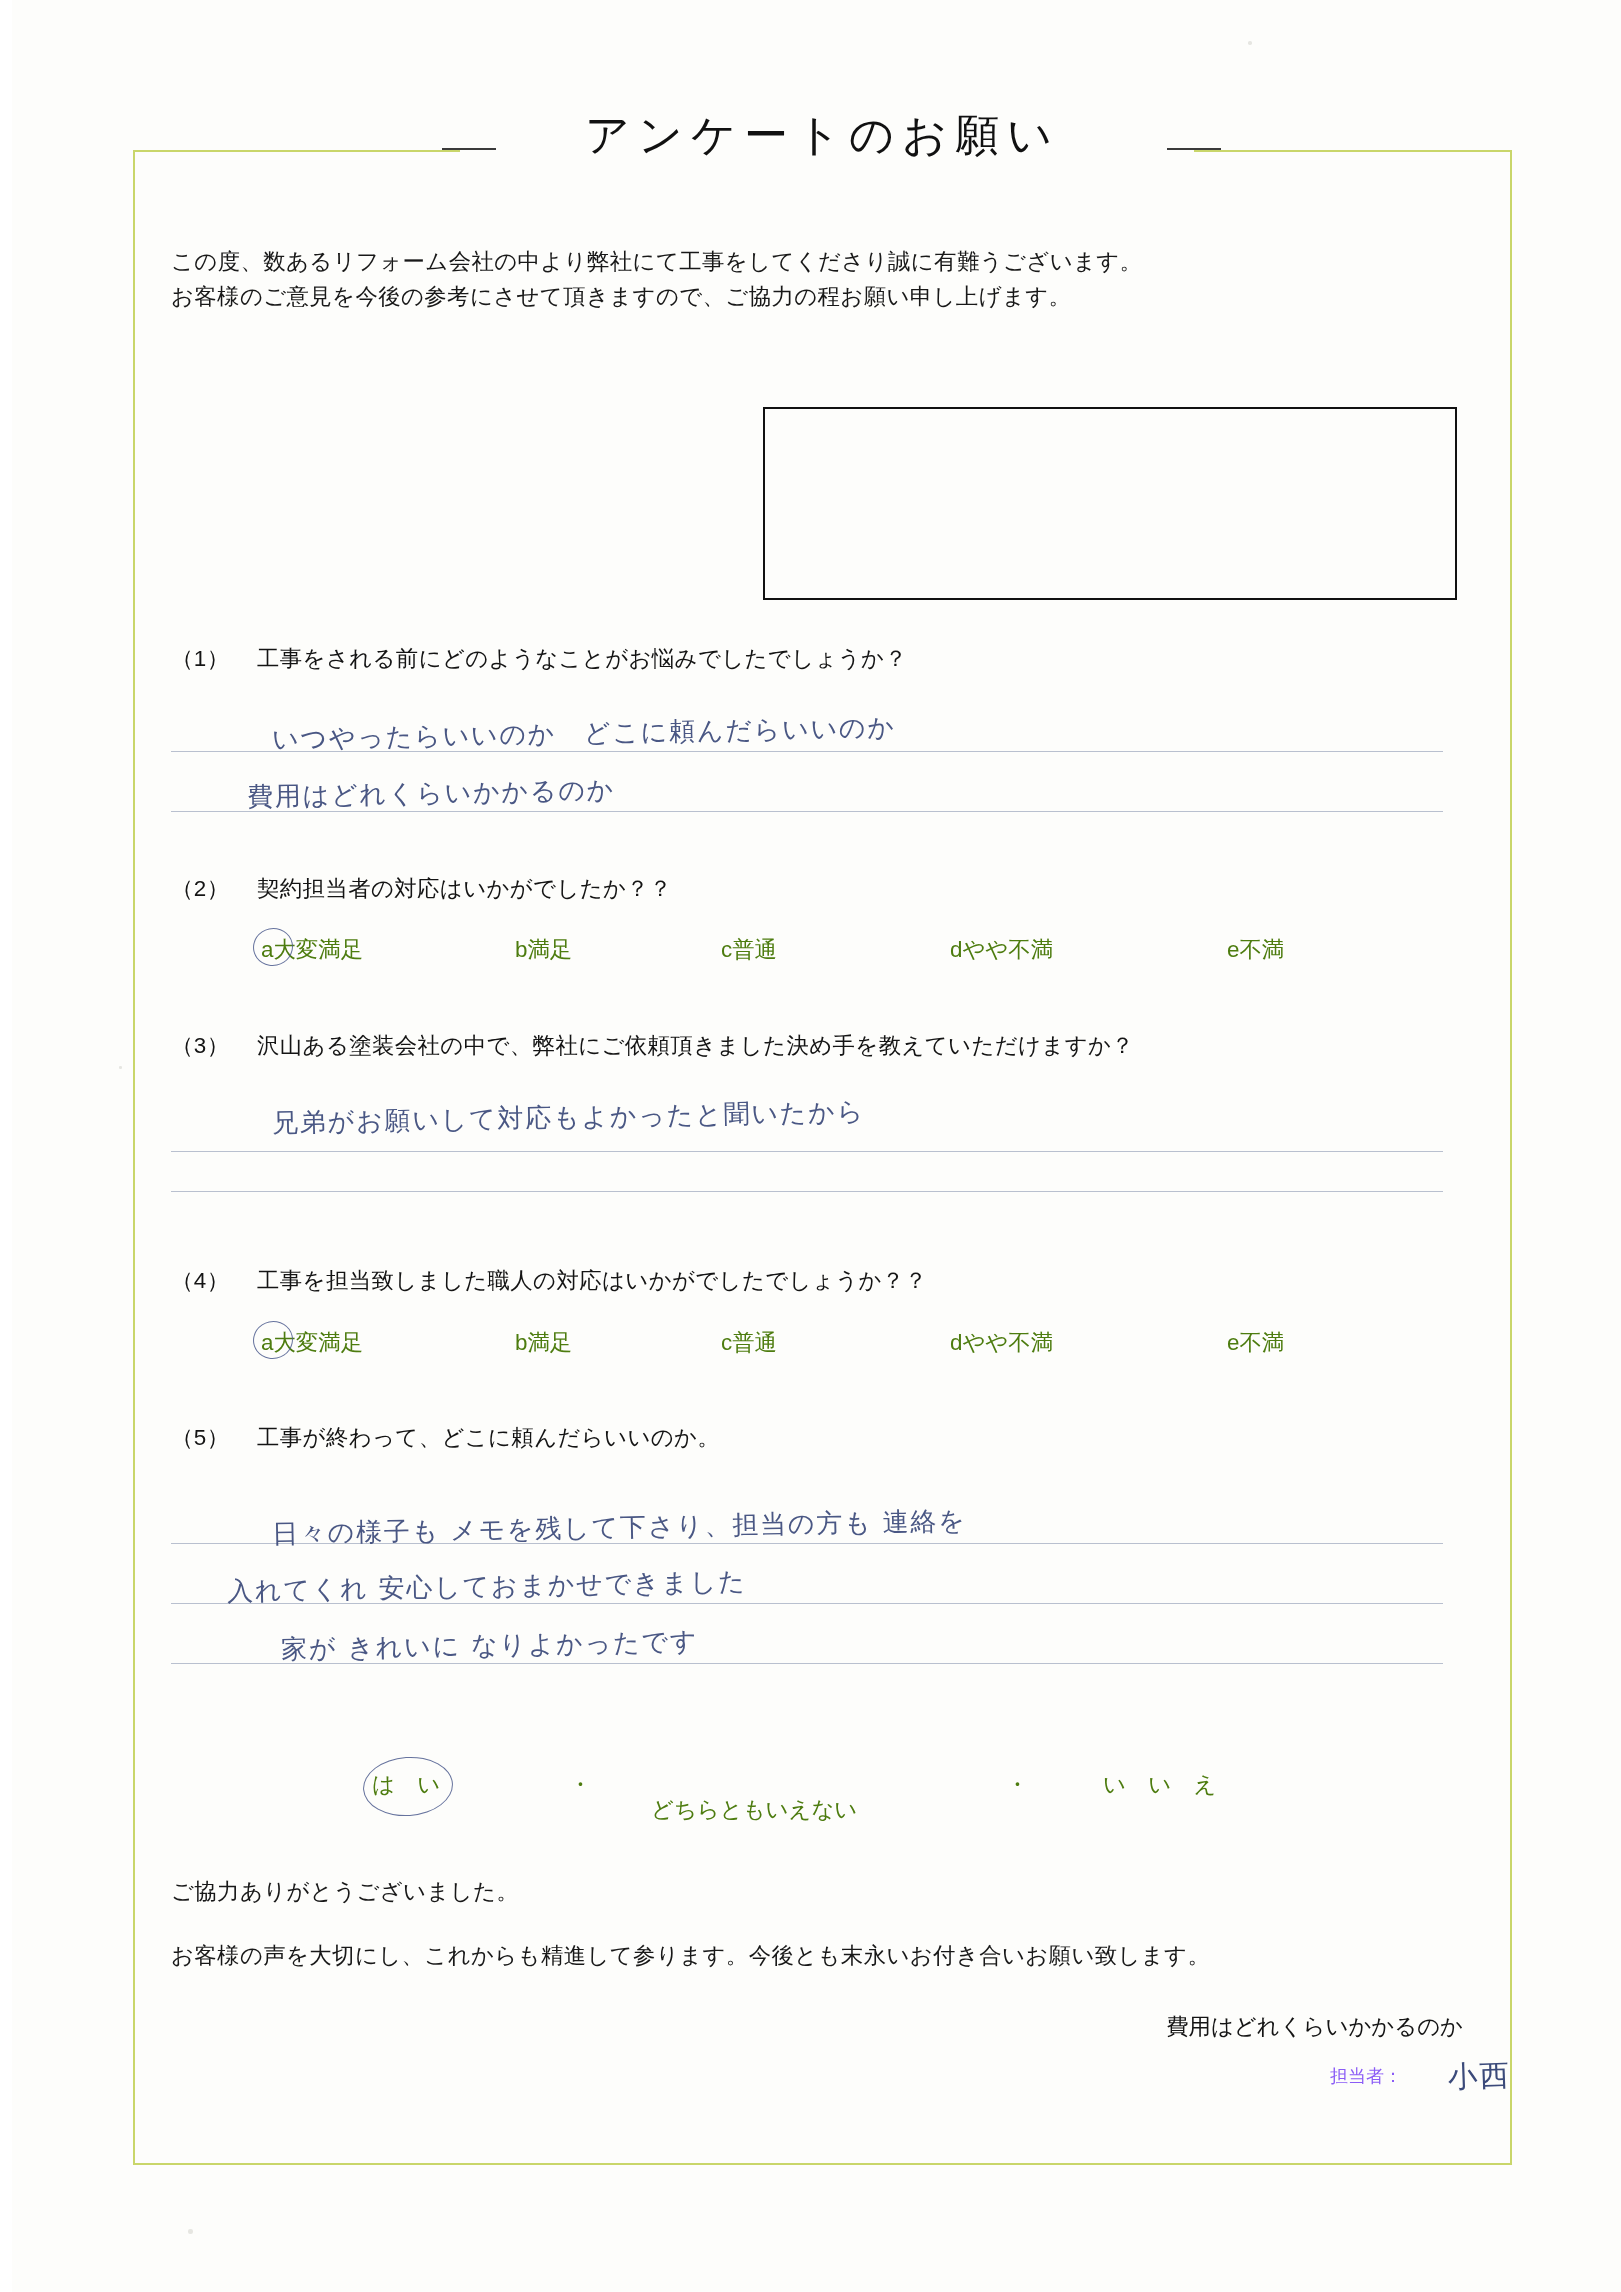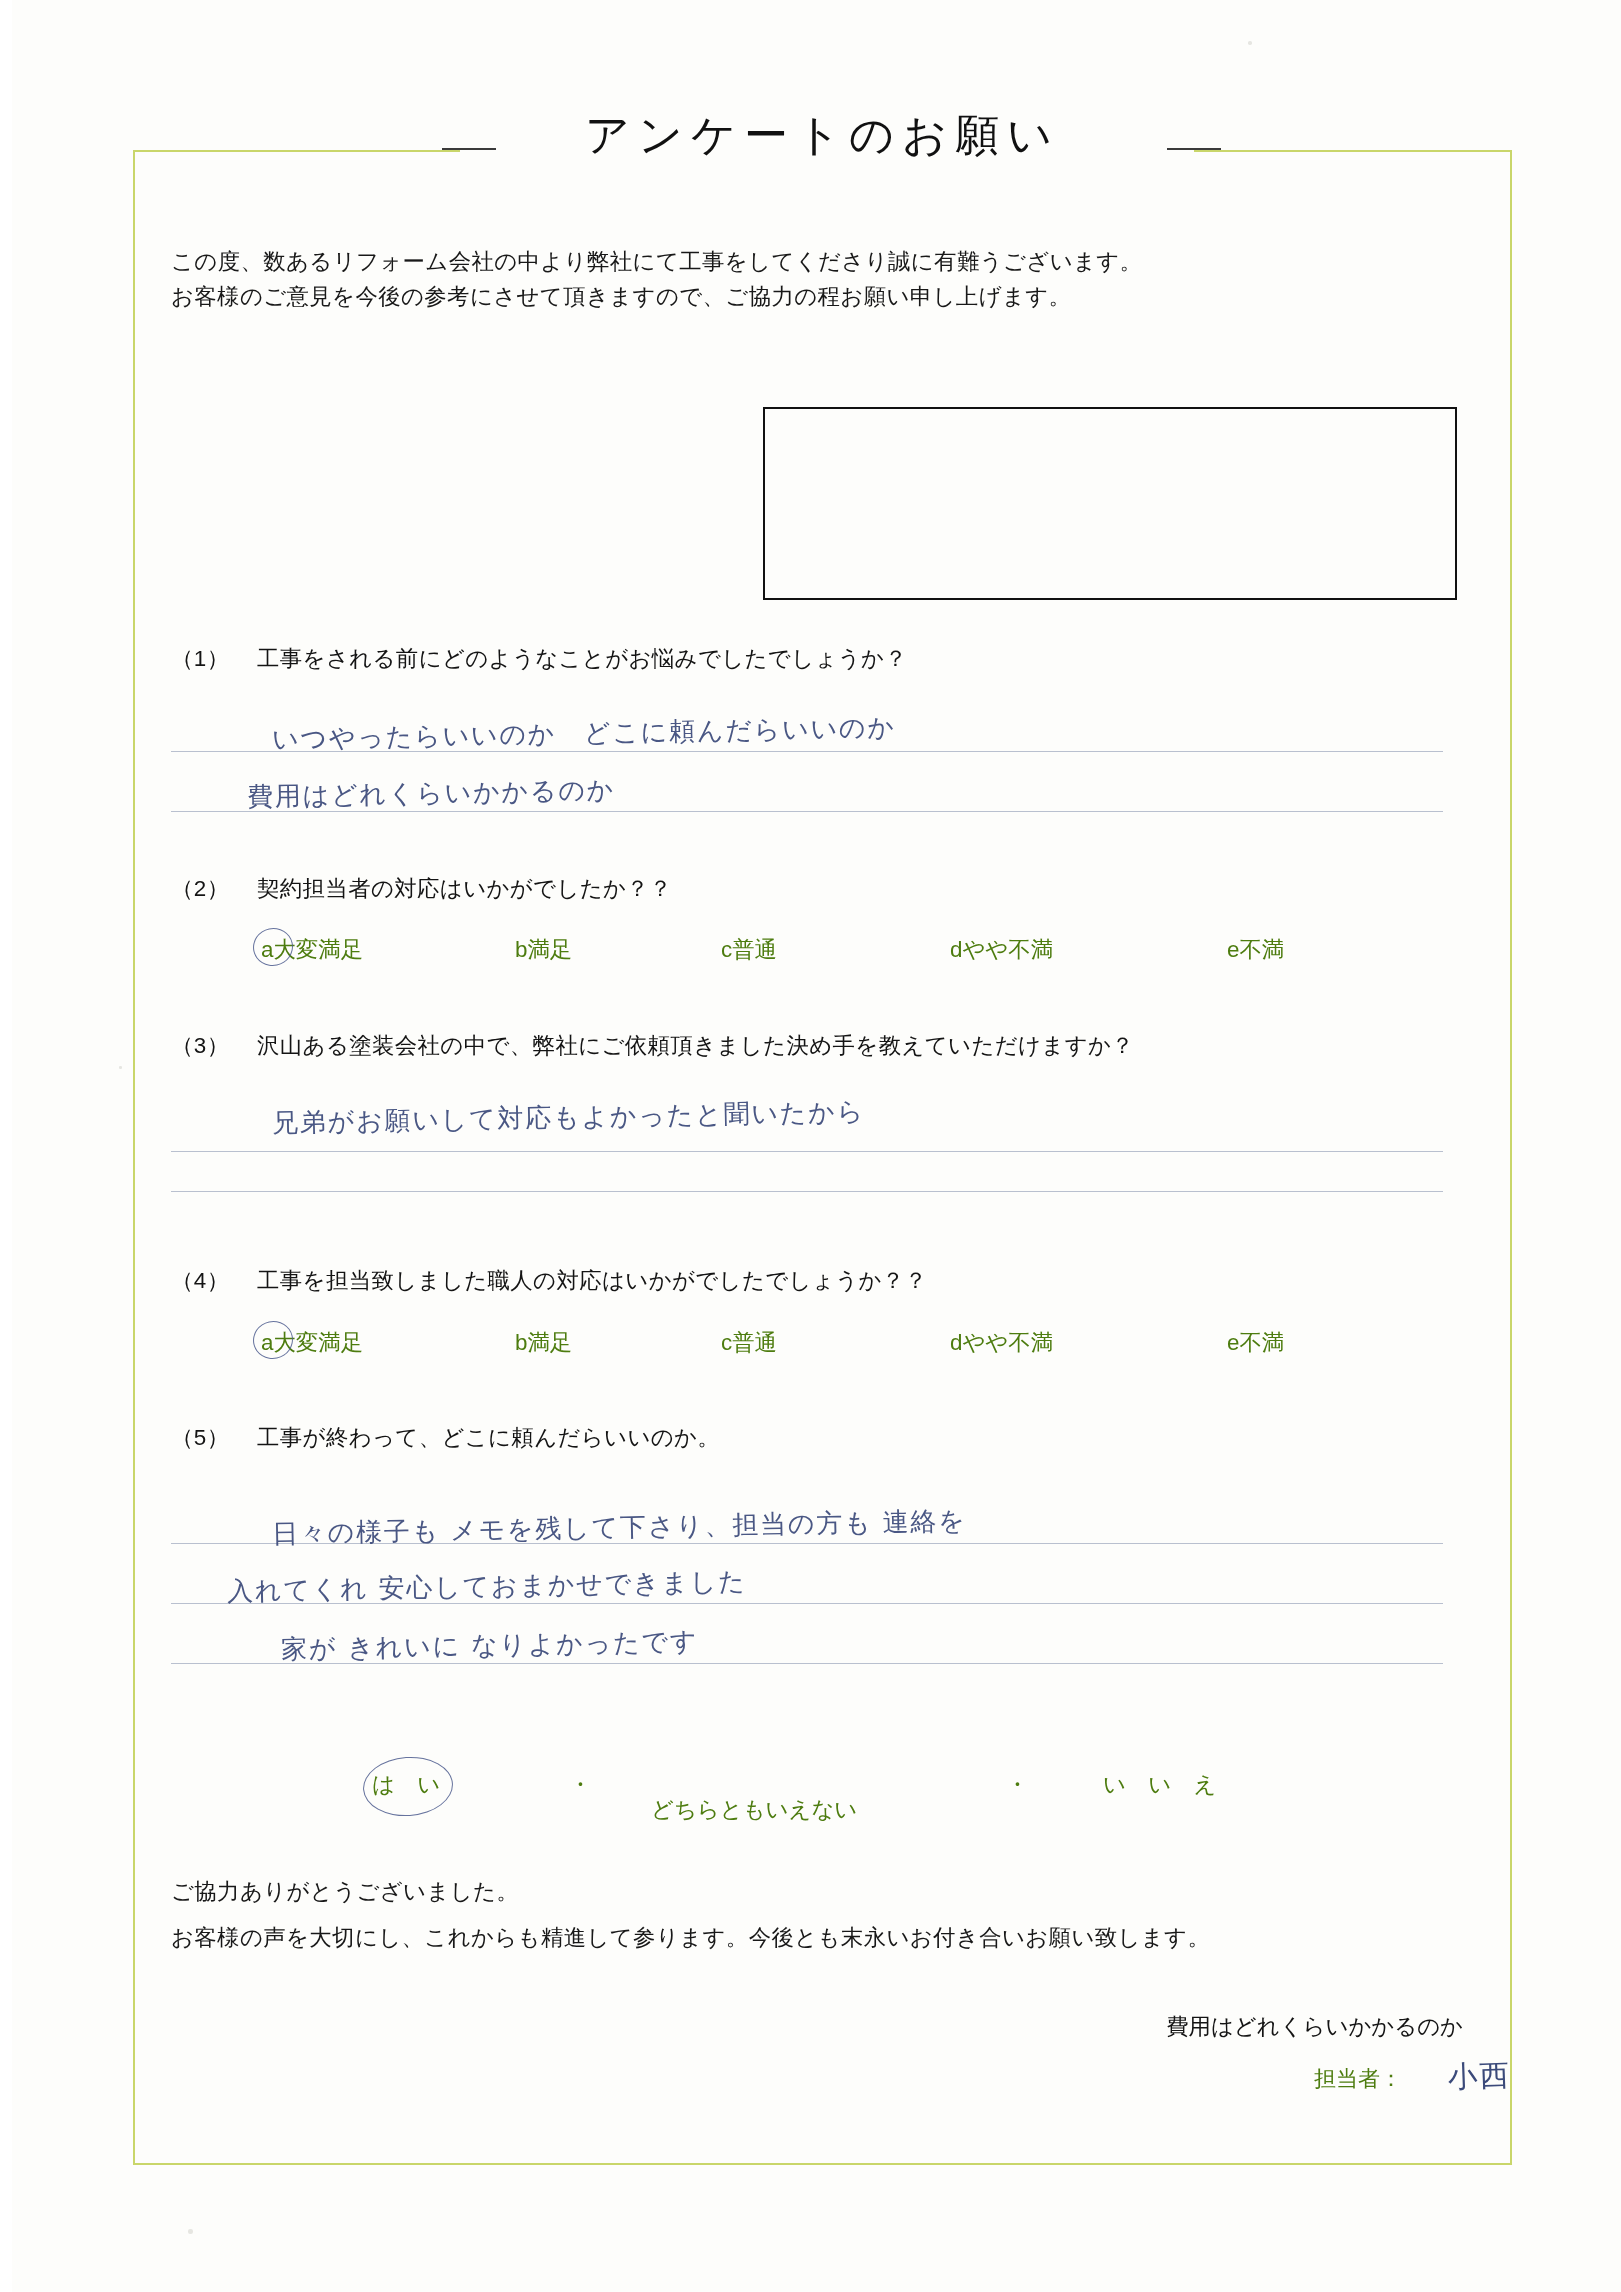--- a/index.html
+++ b/index.html
@@ -170,22 +170,22 @@
     font-family: "Liberation Sans", sans-serif;
     font-size: 22.4px;
     color: #141414;
     white-space: nowrap;
   }
   .staff {
     position: absolute;
     right: 231px;
     top: 2064px;
     font-family: Liberation Sans, sans-serif;
-    font-size: 22px;
-    color: #4d7c0f;
+    font-size: 18px;
+    color: #8b5cf6;
     white-space: nowrap;
   }
   .staff-hw {
     position: absolute;
     right: 122px;
     top: 2056px;
     font-family: "DejaVu Sans", sans-serif;
     font-size: 29.6px;
     color: #3b4a7a;
     letter-spacing: 1.8px;
@@ -271,21 +271,21 @@
     <span class="opt" style="left:360px;">は　い</span>
     <span class="opt" style="left:557px;">・</span>
     <span class="opt" style="left:639px;margin-top:25px;">どちらともいえない</span>
     <span class="opt" style="left:994px;">・</span>
     <span class="opt" style="left:1091px;">い　い　え</span>
   </div>
   <div class="circle" style="left:351px; top:1757px; width:88px; height:57px; transform:rotate(-4deg);"></div>
 
   <div class="footer jp">
     <div>ご協力ありがとうございました。</div>
-    <div style="margin-top:11px;">お客様の声を大切にし、これからも精進して参ります。今後とも末永いお付き合いお願い致します。</div>
+    <div style="margin-top:29px;">お客様の声を大切にし、これからも精進して参ります。今後とも末永いお付き合いお願い致します。</div>
   </div>
 
   <div class="company">費用はどれくらいかかるのか</div>
   <div class="staff">担当者：</div>
   <div class="staff-hw">小西</div>
 
 </div>
 
 
 </body></html>

